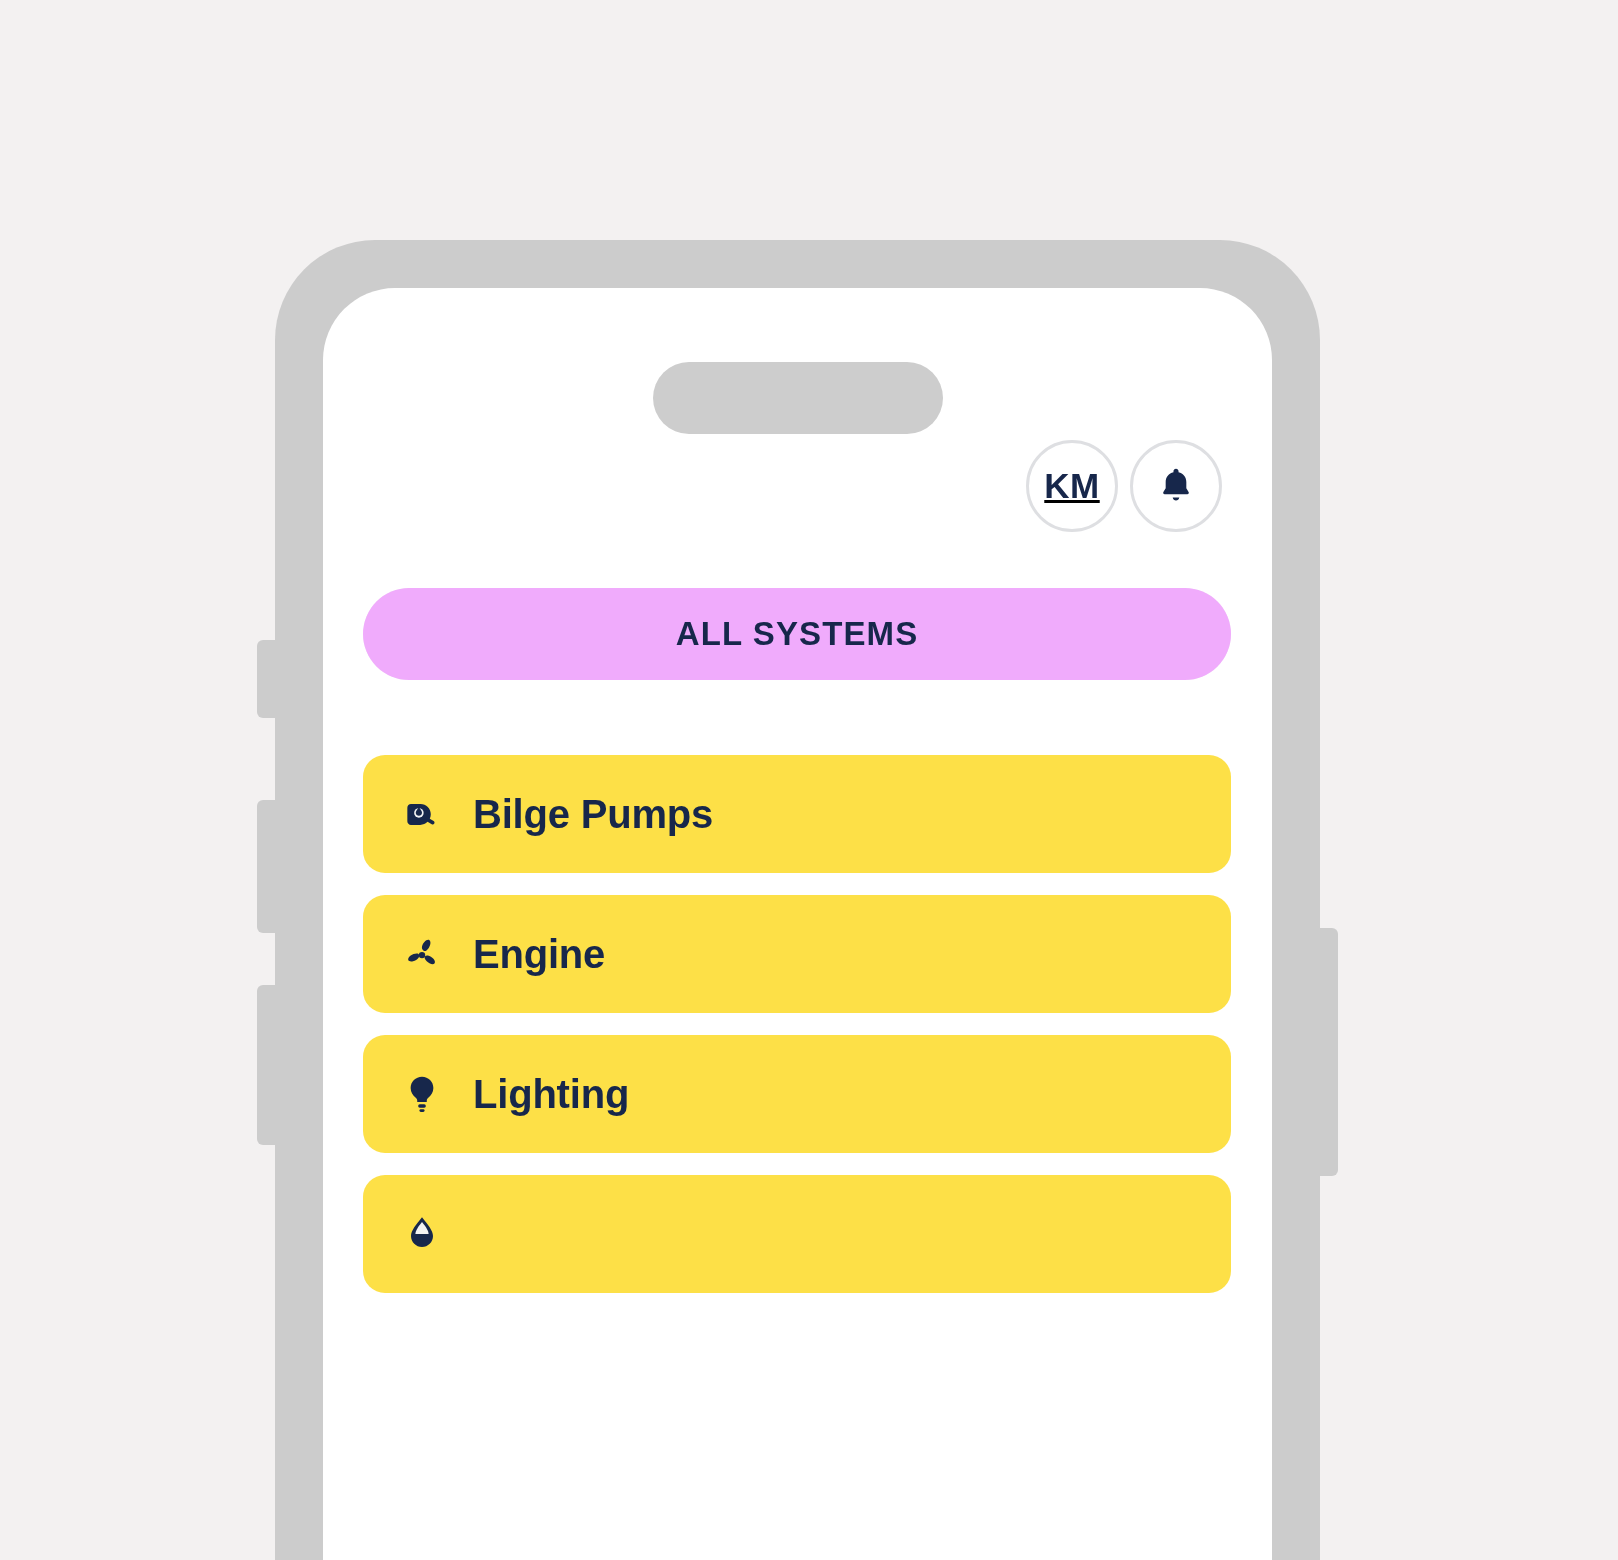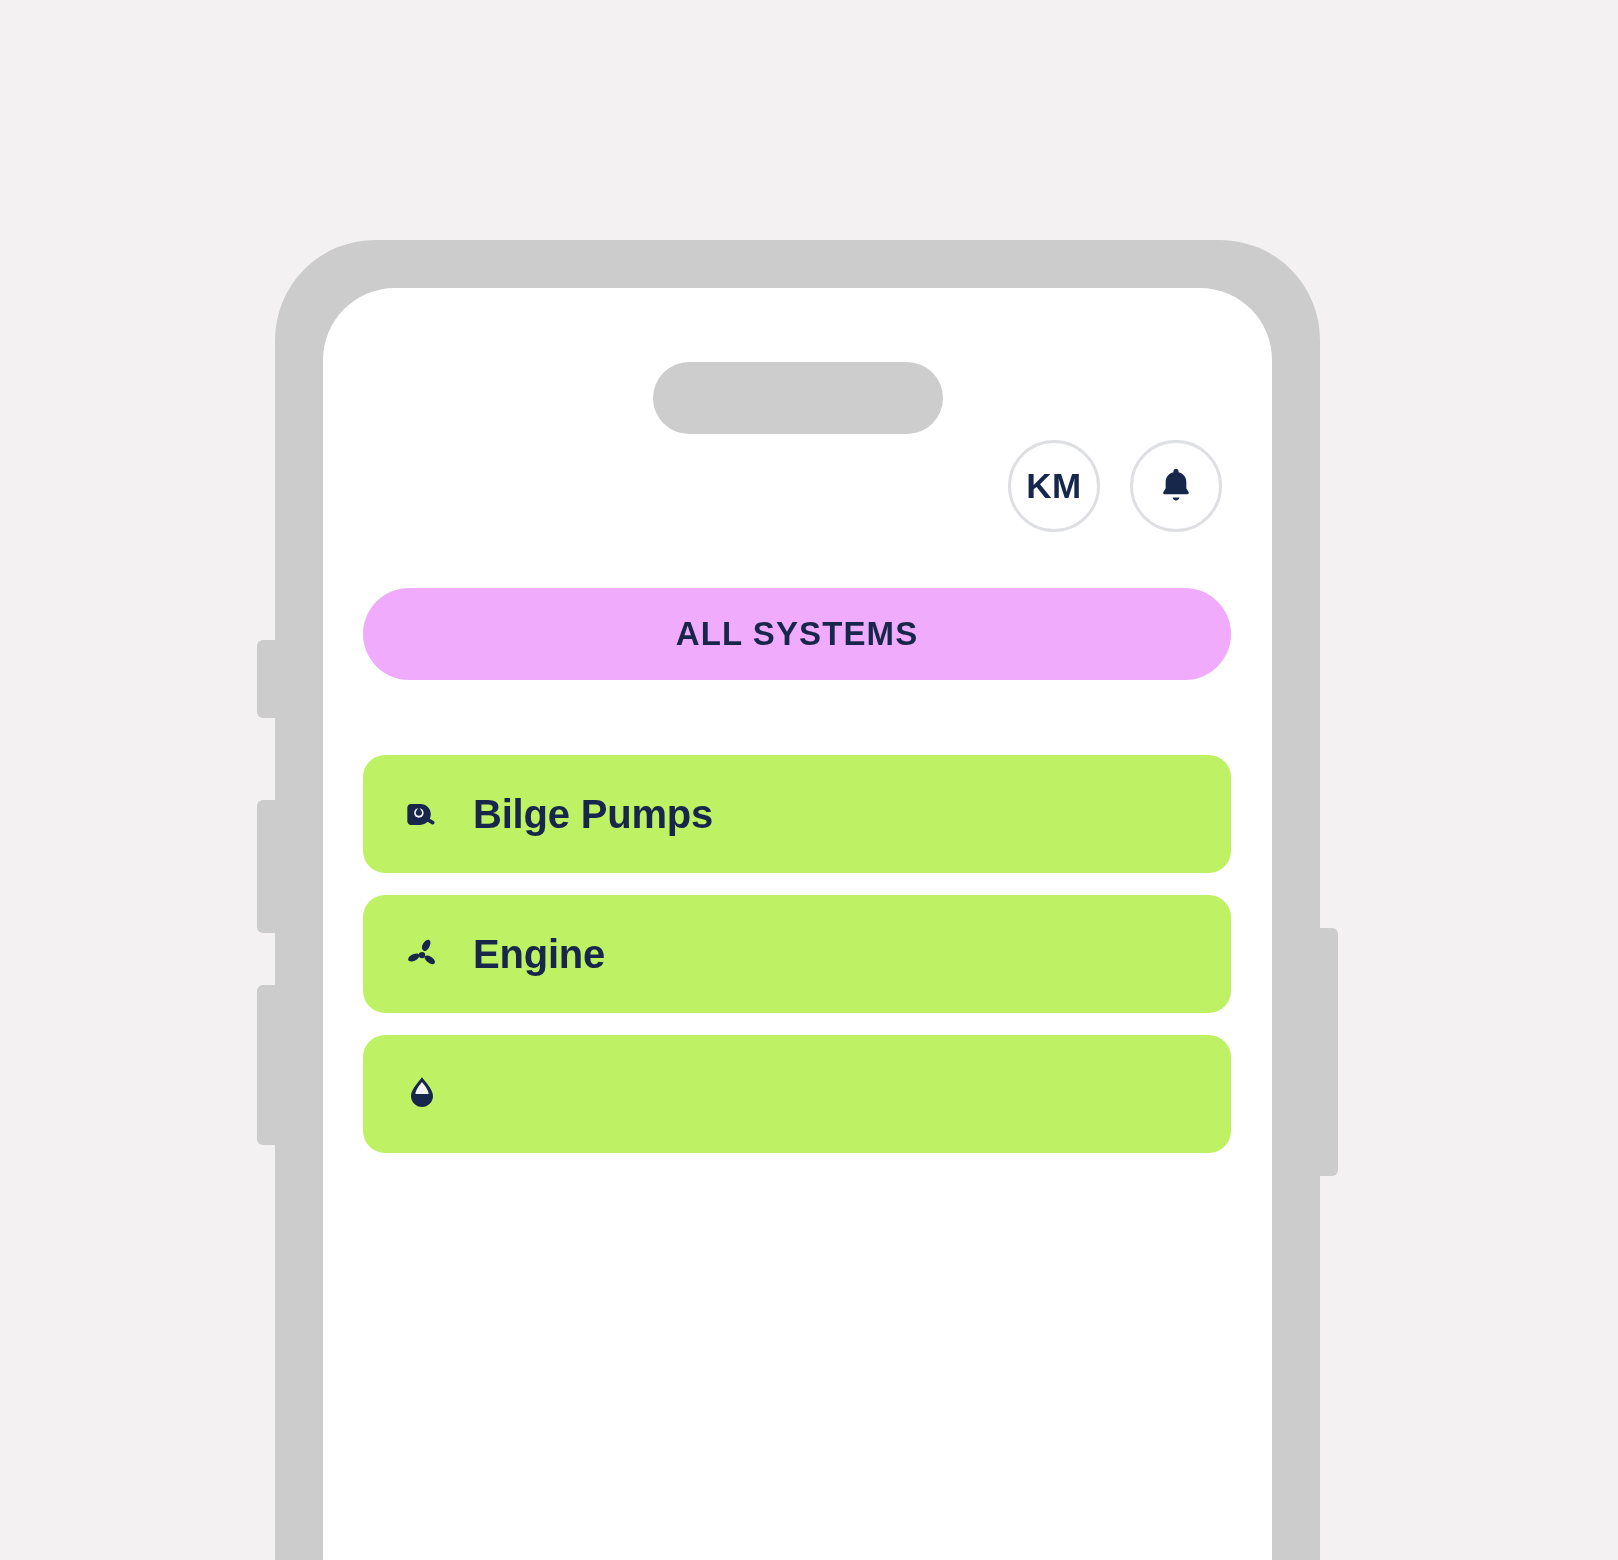--- a/index.html
+++ b/index.html
@@ -85,21 +85,22 @@
     border-radius: 40px;
   }
 
   
   #top-bar {
     position: absolute;
     top: 152px;
     right: 50px;
     display: flex;
     align-items: center;
-    gap: 30px;
+    gap: 12px;
+    text-decoration: underline;
   }
   .circle-btn {
     width: 92px;
     height: 92px;
     border-radius: 50%;
     border: 3px solid #dedfe2;
     background: #ffffff;
     display: flex;
     align-items: center;
     justify-content: center;
@@ -146,21 +147,21 @@
     position: absolute;
     top: 467px;
     left: 40px;
     width: 868px;
     display: flex;
     flex-direction: column;
     gap: 22px;
   }
   .system-item {
     height: 118px;
-    background: #bef264;
+    background: #fde047;
     border-radius: 22px;
     display: flex;
     align-items: center;
     padding-left: 36px;
     box-sizing: border-box;
     gap: 28px;
   }
   .system-icon {
     width: 46px;
     height: 46px;
@@ -229,20 +230,30 @@
             <circle cx="12" cy="12.6" r="1.75"></circle>
             <path d="M12.9 10.2c-.6-.35-.95-.95-.95-1.55 0-1.15.5-2.35 1.35-3.25.8-.85 1.9-1.4 2.6-1.05.75.35.85 1.5.55 2.65-.32 1.2-1.05 2.35-2 3.05-.5.38-1.05.4-1.55.15z"></path>
             <path d="M10.35 12.3c.25.62.15 1.32-.22 1.8-.7.92-1.82 1.6-3.02 1.87-1.15.27-2.3.12-2.6-.65-.3-.78.38-1.72 1.32-2.45.98-.75 2.25-1.22 3.4-1.18.55.02 1 .25 1.12.6z"></path>
             <path d="M13.5 13.35c.45-.48 1.12-.68 1.72-.55 1.12.25 2.25.92 3.02 1.85.75.9 1.12 1.98.55 2.58-.58.6-1.7.35-2.72-.18-1.08-.55-2.05-1.45-2.5-2.45-.22-.48-.2-.95-.07-1.25z"></path>
           </svg>
         </span>
         <span class="system-label">Engine</span>
       </div>
 
 
+      <div class="system-item">
+        <span class="system-icon">
+          <svg width="44" height="44" viewBox="0 0 24 24" fill="#17274b" aria-hidden="true">
+            <path d="M12 2.6c-3.5 0-6.2 2.75-6.2 6.1 0 2.3 1.25 4.0 2.65 5.2.6.52.95 1.1.95 1.78v.62h5.2v-.62c0-.68.35-1.26.95-1.78 1.4-1.2 2.65-2.9 2.65-5.2 0-3.35-2.7-6.1-6.2-6.1z"></path>
+            <rect x="9.9" y="17.6" width="4.2" height="1.9" rx="0.9"></rect>
+            <rect x="10.6" y="20.3" width="2.8" height="1.5" rx="0.75"></rect>
+          </svg>
+        </span>
+        <span class="system-label">Lighting</span>
+      </div>
 
 
       <div class="system-item">
         <span class="system-icon">
           <svg width="44" height="44" viewBox="0 0 24 24" fill="#17274b" aria-hidden="true">
             <path d="M12 2.8c3.2 3.9 6 7.3 6 10.3 0 3.3-2.7 6-6 6s-6-2.7-6-6c0-3 2.8-6.4 6-10.3z"></path>
             <path d="M12 5.4c-1.95 2.45-3.6 4.65-3.6 6.6h7.2c0-1.95-1.65-4.15-3.6-6.6z" fill="#f2f2f3"></path>
           </svg>
         </span>
       </div>

